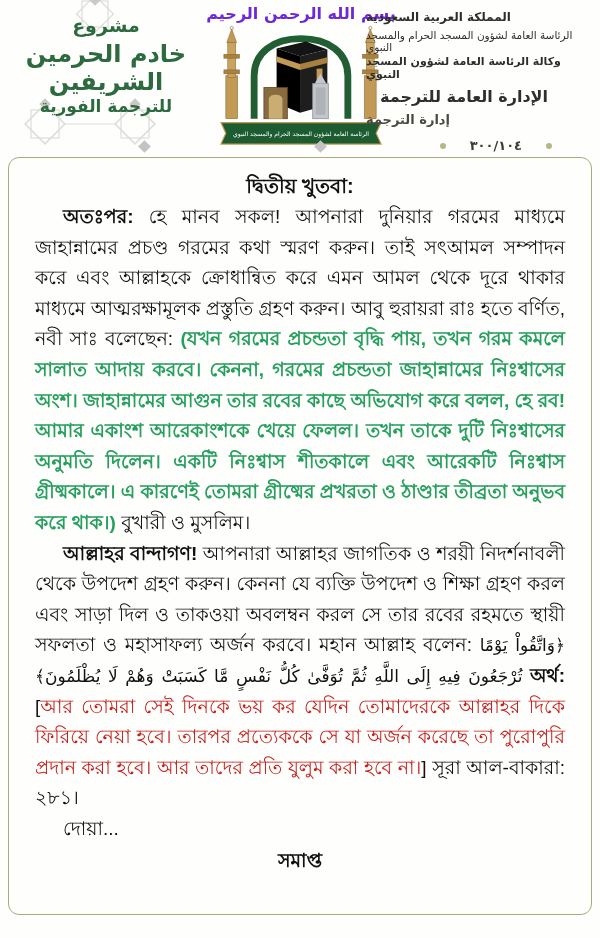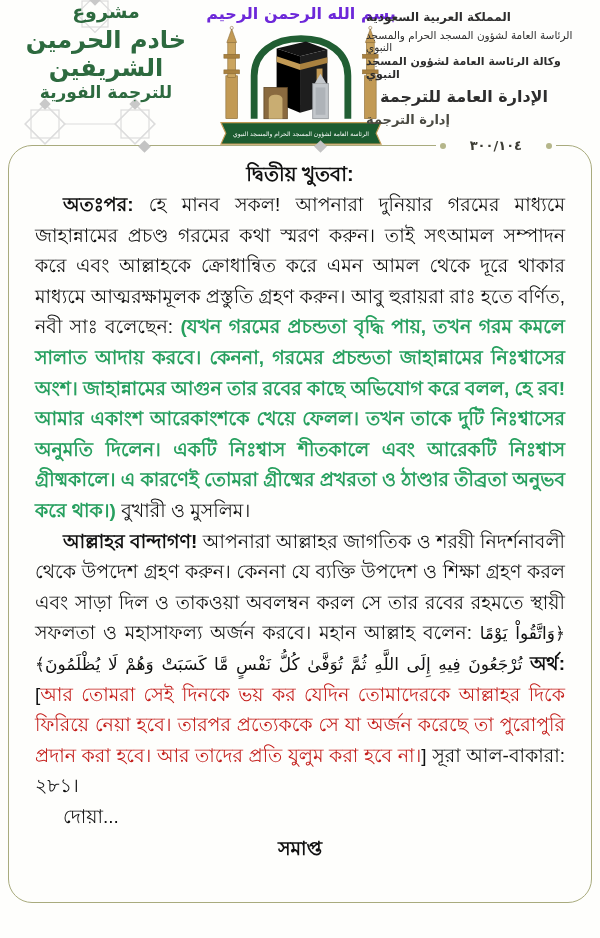--- a/index.html
+++ b/index.html
@@ -14,21 +14,21 @@
 
   
   .header {
     position:absolute; top:0; left:0; width:600px; height:147px;
   }
   .header-left {
     position:absolute; left:0; top:0; width:212px; height:147px;
     text-align:center;
   }
   .ornament-stars { position:absolute; left:0; top:0; width:212px; height:147px; z-index:0; }
-  .left-callig { position:relative; z-index:1; color:#2d6a3f; font-family:"DejaVu Sans",sans-serif; }
+  .left-callig { position:relative; z-index:1; padding-top:14px; color:#2d6a3f; font-family:"DejaVu Sans",sans-serif; }
   .left-callig .l1 { font-size:19px; font-weight:bold; }
   .left-callig .l2 { font-size:24px; font-weight:bold; letter-spacing:-1px; margin-top:4px; }
   .left-callig .l3 { font-size:17px; font-weight:bold; margin-top:0; }
 
   .header-center {
     position:absolute; left:206px; top:4px; width:190px; height:143px; text-align:center;
   }
   .bismillah { font-family:"DejaVu Sans",sans-serif; font-size:16px; color:#6d28d9; font-weight:bold; }
   .emblem-svg { margin-top:2px; }
 
@@ -52,22 +52,22 @@
   }
   .dot { width:6px; height:6px; border-radius:50%; background:#b5b68a; display:inline-block; }
 
   .frame-diamond {
     position:absolute; width:9px; height:9px; background:#c3c3c3;
     transform:rotate(45deg); z-index:4;
   }
 
   
   .content-box {
-    position:absolute; left:8px; top:145px; width:584px; height:758px;
-    border:1.5px solid #a9ab7e; border-radius:24px;
+    position:absolute; left:8px; top:157px; width:584px; height:758px;
+    border:1.5px solid #a9ab7e; border-radius:11px;
     padding:12px 26px 0 26px;
     z-index:2;
   }
   .body-text {
     font-size:19px; line-height:30.6px; color:#111;
     text-align:justify;
   }
   .doc-title { text-align:center; font-weight:bold; font-size:20px; line-height:32px; }
   .para { text-indent:28px; }
   .b { font-weight:bold; }

